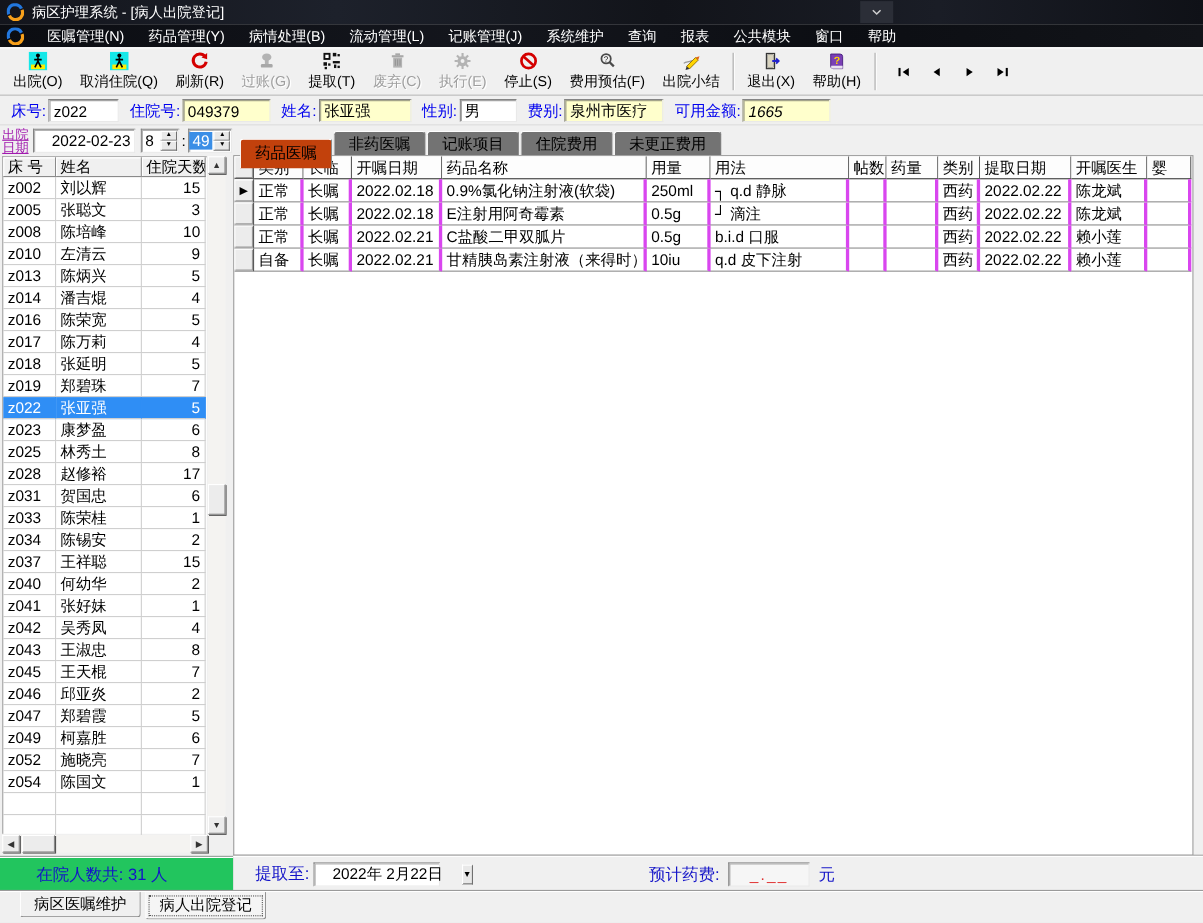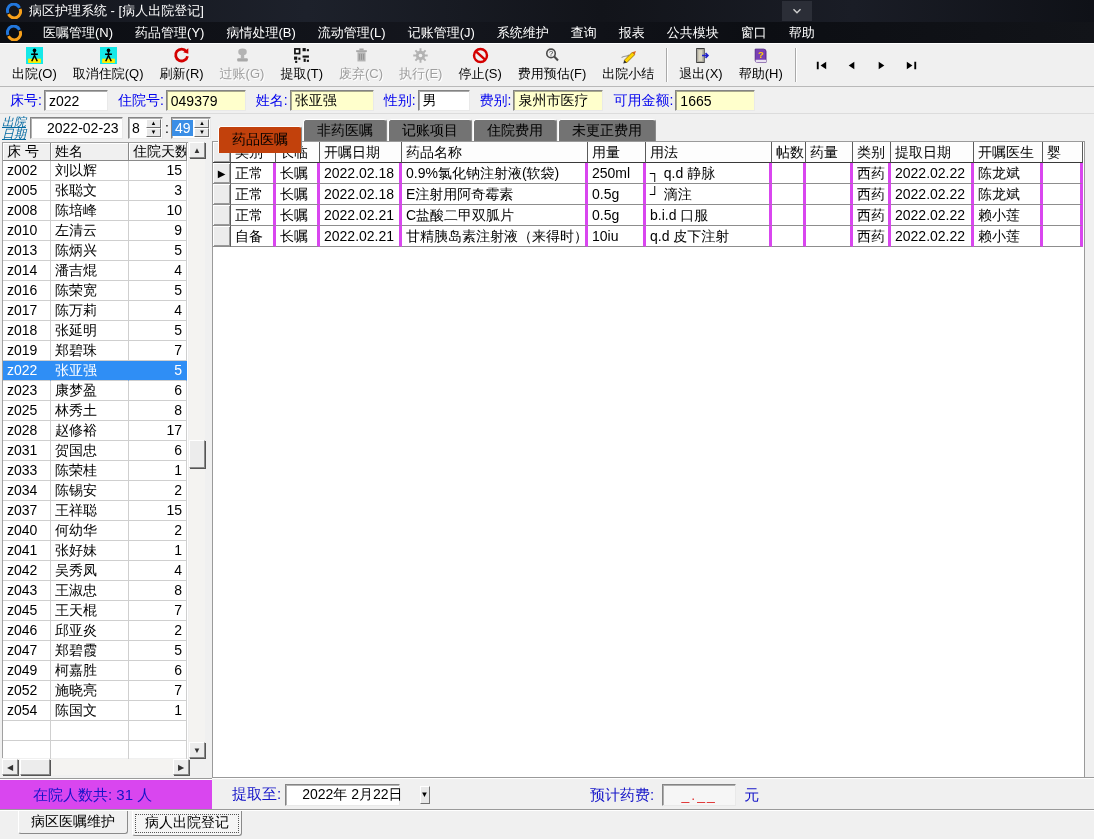--- a/index.html
+++ b/index.html
@@ -33,21 +33,21 @@
   
   .fieldrow { position:absolute; left:0; top:88px; width:1094px; height:26px; display:flex;
     align-items:center; font-size:14px; border-bottom:1px solid #dcdcdc; }
   .flabel { color:#0000ee; margin:0 2px 0 10px; white-space:nowrap; }
   .fbox { height:21px; border:1px solid #848484; border-right-color:#e9e9e9; border-bottom-color:#e9e9e9;
     box-shadow:inset 1px 1px 0 rgba(64,64,64,.45); padding:0 4px; font-size:14px;
     display:flex; align-items:center; overflow:hidden; white-space:nowrap; }
 
   
   .daterow { position:absolute; left:0; top:114px; width:1094px; height:27px; display:flex; align-items:center; }
-  .dd-label { color:#0369a1; font-size:12px; line-height:12px; text-decoration:underline; margin-left:2px; white-space:nowrap;font-style:italic; }
+  .dd-label { color:#a21caf; font-size:12px; line-height:12px; text-decoration:underline; margin-left:2px; white-space:nowrap; }
   .combo { height:22px; background:#fff; border:1px solid #848484; border-right-color:#e9e9e9; border-bottom-color:#e9e9e9;
     box-shadow:inset 1px 1px 0 rgba(64,64,64,.4); display:flex; align-items:center; font-size:14px; }
   .combo .cval { padding:0 16px; white-space:nowrap; }
   .ddbtn { width:17px; height:18px; margin:1px; background:#e8e8e8; border:1px solid #fff;
     border-right-color:#707070; border-bottom-color:#707070; display:flex; align-items:center; justify-content:center;
     font-size:8px; color:#000; }
   .spin { height:22px; background:#fff; border:1px solid #848484; border-right-color:#e9e9e9; border-bottom-color:#e9e9e9;
     box-shadow:inset 1px 1px 0 rgba(64,64,64,.4); display:flex; align-items:center; font-size:14px; }
   .spin .sval { padding:0 3px; min-width:16px; }
   .spinbtns { display:flex; flex-direction:column; margin:1px; }
@@ -77,21 +77,21 @@
   .sbtn { width:16px; height:16px; background:#ececec; border:1px solid #fff; border-right-color:#8a8a8a;
     border-bottom-color:#8a8a8a; box-shadow:1px 1px 0 #555; font-size:8px; color:#333;
     display:flex; align-items:center; justify-content:center; }
   .vthumb { position:absolute; left:0; top:298px; width:16px; height:28px; background:#ececec;
     border:1px solid #fff; border-right-color:#8a8a8a; border-bottom-color:#8a8a8a; box-shadow:1px 1px 0 #555; }
   .hthumb { width:30px; height:16px; background:#ececec; border:1px solid #fff; border-right-color:#8a8a8a;
     border-bottom-color:#8a8a8a; box-shadow:1px 1px 0 #555; margin-left:2px; }
   .hs-spacer { flex:1; }
 
   
-  .left-status { position:absolute; left:0; top:779px; width:213px; height:31px; background:#d946ef;
+  .left-status { position:absolute; left:0; top:779px; width:213px; height:31px; background:#22c55e;
     border-top:1px solid #fff; box-shadow:0 -1px 0 #9a9a9a; display:flex; align-items:center; }
   .left-status .txt { color:#1414c8; font-size:15px; margin-left:33px; white-space:nowrap; }
   .vdivider { position:absolute; left:213px; top:779px; width:2px; height:31px; background:#d0d0d0; }
 
   
   .right-panel { position:absolute; left:212px; top:141px; width:873px; height:637px; background:#fff;
     border:1px solid #9a9a9a; overflow:hidden; }
   .og { position:absolute; left:0; top:0; display:grid; font-size:14px; }
   .og-h { background:#fdfdfd; border-right:1px solid #5a5a5a; border-bottom:1px solid #3a3a3a;
     padding:0 4px; height:21px; line-height:20px; overflow:hidden; white-space:nowrap; }
@@ -300,21 +300,21 @@
       <div class="fbox" style="width: 64px; background: rgb(255, 255, 255);">z022</div>
       <span class="flabel">住院号:</span>
       <div class="fbox" style="width: 80px; background: rgb(255, 255, 204);">049379</div>
       <span class="flabel">姓名:</span>
       <div class="fbox" style="width: 84px; background: rgb(255, 255, 204);">张亚强</div>
       <span class="flabel">性别:</span>
       <div class="fbox" style="width: 52px; background: rgb(255, 255, 255);">男</div>
       <span class="flabel">费别:</span>
       <div class="fbox" style="width: 90px; background: rgb(255, 255, 204);">泉州市医疗</div>
       <span class="flabel">可用金额:</span>
-      <div class="fbox" style="width: 80px; background: rgb(255, 255, 204);">1665</div>
+      <div class="fbox" style="width: 80px; background: rgb(255, 255, 204); font-style: italic;">1665</div>
     </div>
 
   <div class="daterow">
     <div class="dd-label">
       <div>出院</div>
       <div>日期</div>
     </div>
     <div class="combo" style="width:93px; margin-left:4px;">
       <span class="cval" style="flex:1;">2022-02-23</span>
       <span class="ddbtn">▼</span>

